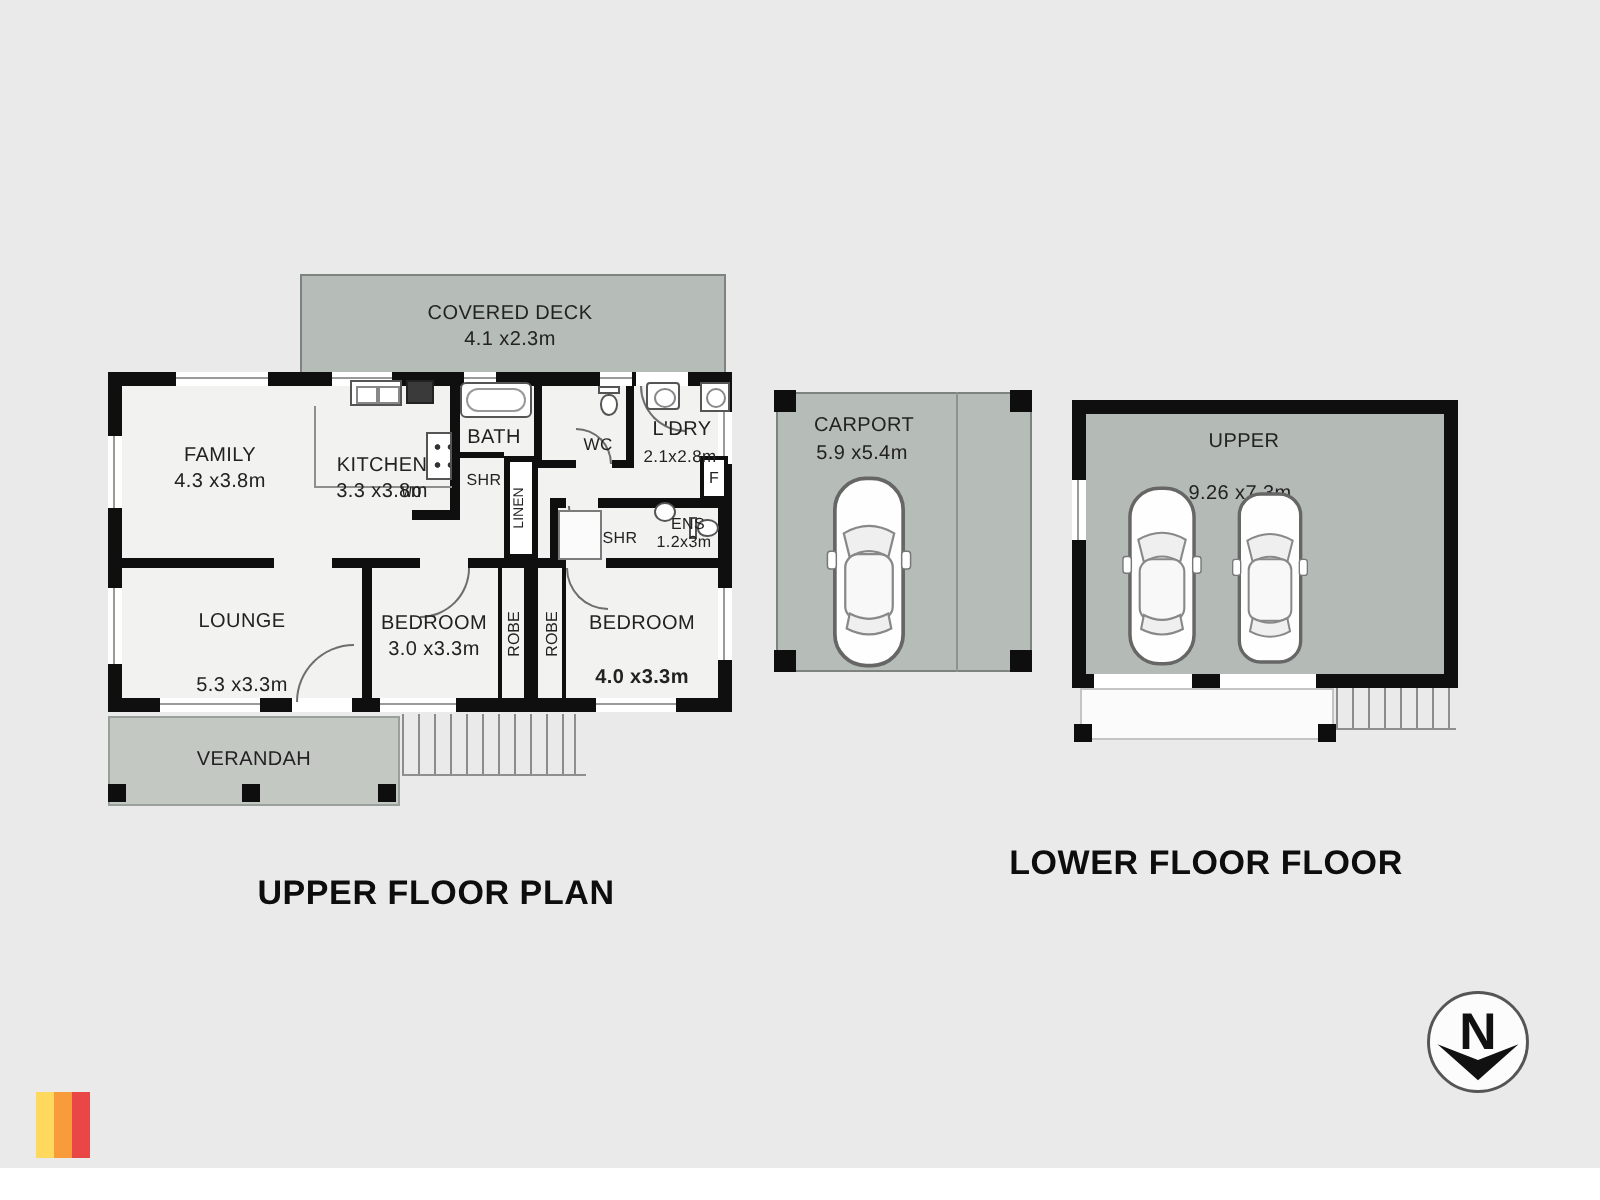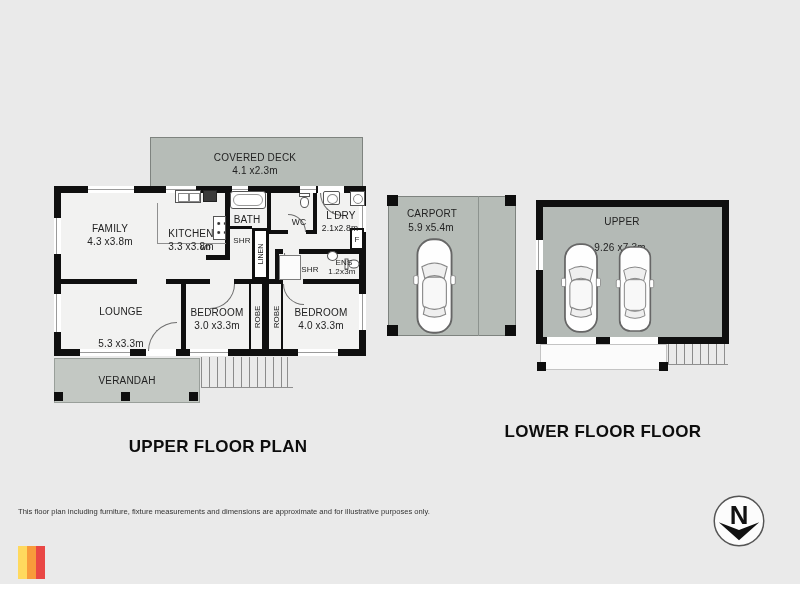--- a/index.html
+++ b/index.html
@@ -141,21 +141,21 @@
     <div class="lbl s8" style="left:310px;top:269px;">SHR</div>
     <div class="lbl s8" style="left:344px;top:262px;">ENS</div>
     <div class="lbl s8" style="left:342px;top:271px;">1.2x3m</div>
     <div class="lbl" style="left:121px;top:311px;">LOUNGE</div>
     <div class="lbl" style="left:121px;top:324px;margin-top:19px;">5.3 x3.3m</div>
     <div class="lbl" style="left:217px;top:312px;">BEDROOM</div>
     <div class="lbl" style="left:217px;top:325px;">3.0 x3.3m</div>
     <div class="vlbl" style="left:257px;top:317px;">ROBE</div>
     <div class="vlbl" style="left:276px;top:317px;">ROBE</div>
     <div class="lbl" style="left:321px;top:312px;">BEDROOM</div>
-    <div class="lbl" style="left:321px;top:325px;">4.0 x3.3m</div>
+    <div class="lbl" style="left:321px;top:339px;font-weight:bold;">4.0 x3.3m</div>
 
     <div class="abs" style="left:54px;top:358px;width:146px;height:45px;background:#c3c8c3;border:1px solid #999f9a;box-sizing:border-box;"></div>
     <div class="post" style="left:54px;top:392px;"></div>
     <div class="post" style="left:121px;top:392px;"></div>
     <div class="post" style="left:189px;top:392px;"></div>
     <div class="lbl" style="left:127px;top:380px;">VERANDAH</div>
 
     <div class="stairs" style="left:201px;top:357px;width:86px;height:30px;"></div>
     <div class="line" style="left:201px;top:387px;width:92px;height:1px;"></div>
     <div class="line" style="left:287px;top:357px;width:1px;height:30px;"></div>
@@ -215,21 +215,20 @@
     <div class="plan-title" style="left:603px;top:432px;">LOWER FLOOR FLOOR</div>
   </div>
 
   <svg class="abs" style="left:712px;top:494px;" width="54" height="54" viewBox="0 0 48 48">
     <circle cx="24" cy="24" r="22" fill="#fcfcfc" stroke="#555" stroke-width="1.3"></circle>
     <text x="24" y="27" text-anchor="middle" font-family="Liberation Sans, sans-serif" font-size="23" font-weight="bold" fill="#111">N</text>
     <path d="M6 25 L24 41 L42 25 L24 32 Z" fill="#111"></path>
   </svg>
 
   <div class="disc">
-    <div>This floor plan including furniture, fixture measurements and dimensions are approximate and for illustrative purposes only.</div>
   </div>
 
   <div class="abs" style="left:18px;top:546px;width:27px;height:33px;">
     <div class="stripe" style="left:0;background:#FFD95E;"></div>
     <div class="stripe" style="left:9px;background:#F89B3B;"></div>
     <div class="stripe" style="left:18px;background:#E94745;"></div>
   </div>
 
   <div class="abs" style="left:0;top:584px;width:800px;height:16px;background:#fff;"></div>
 

